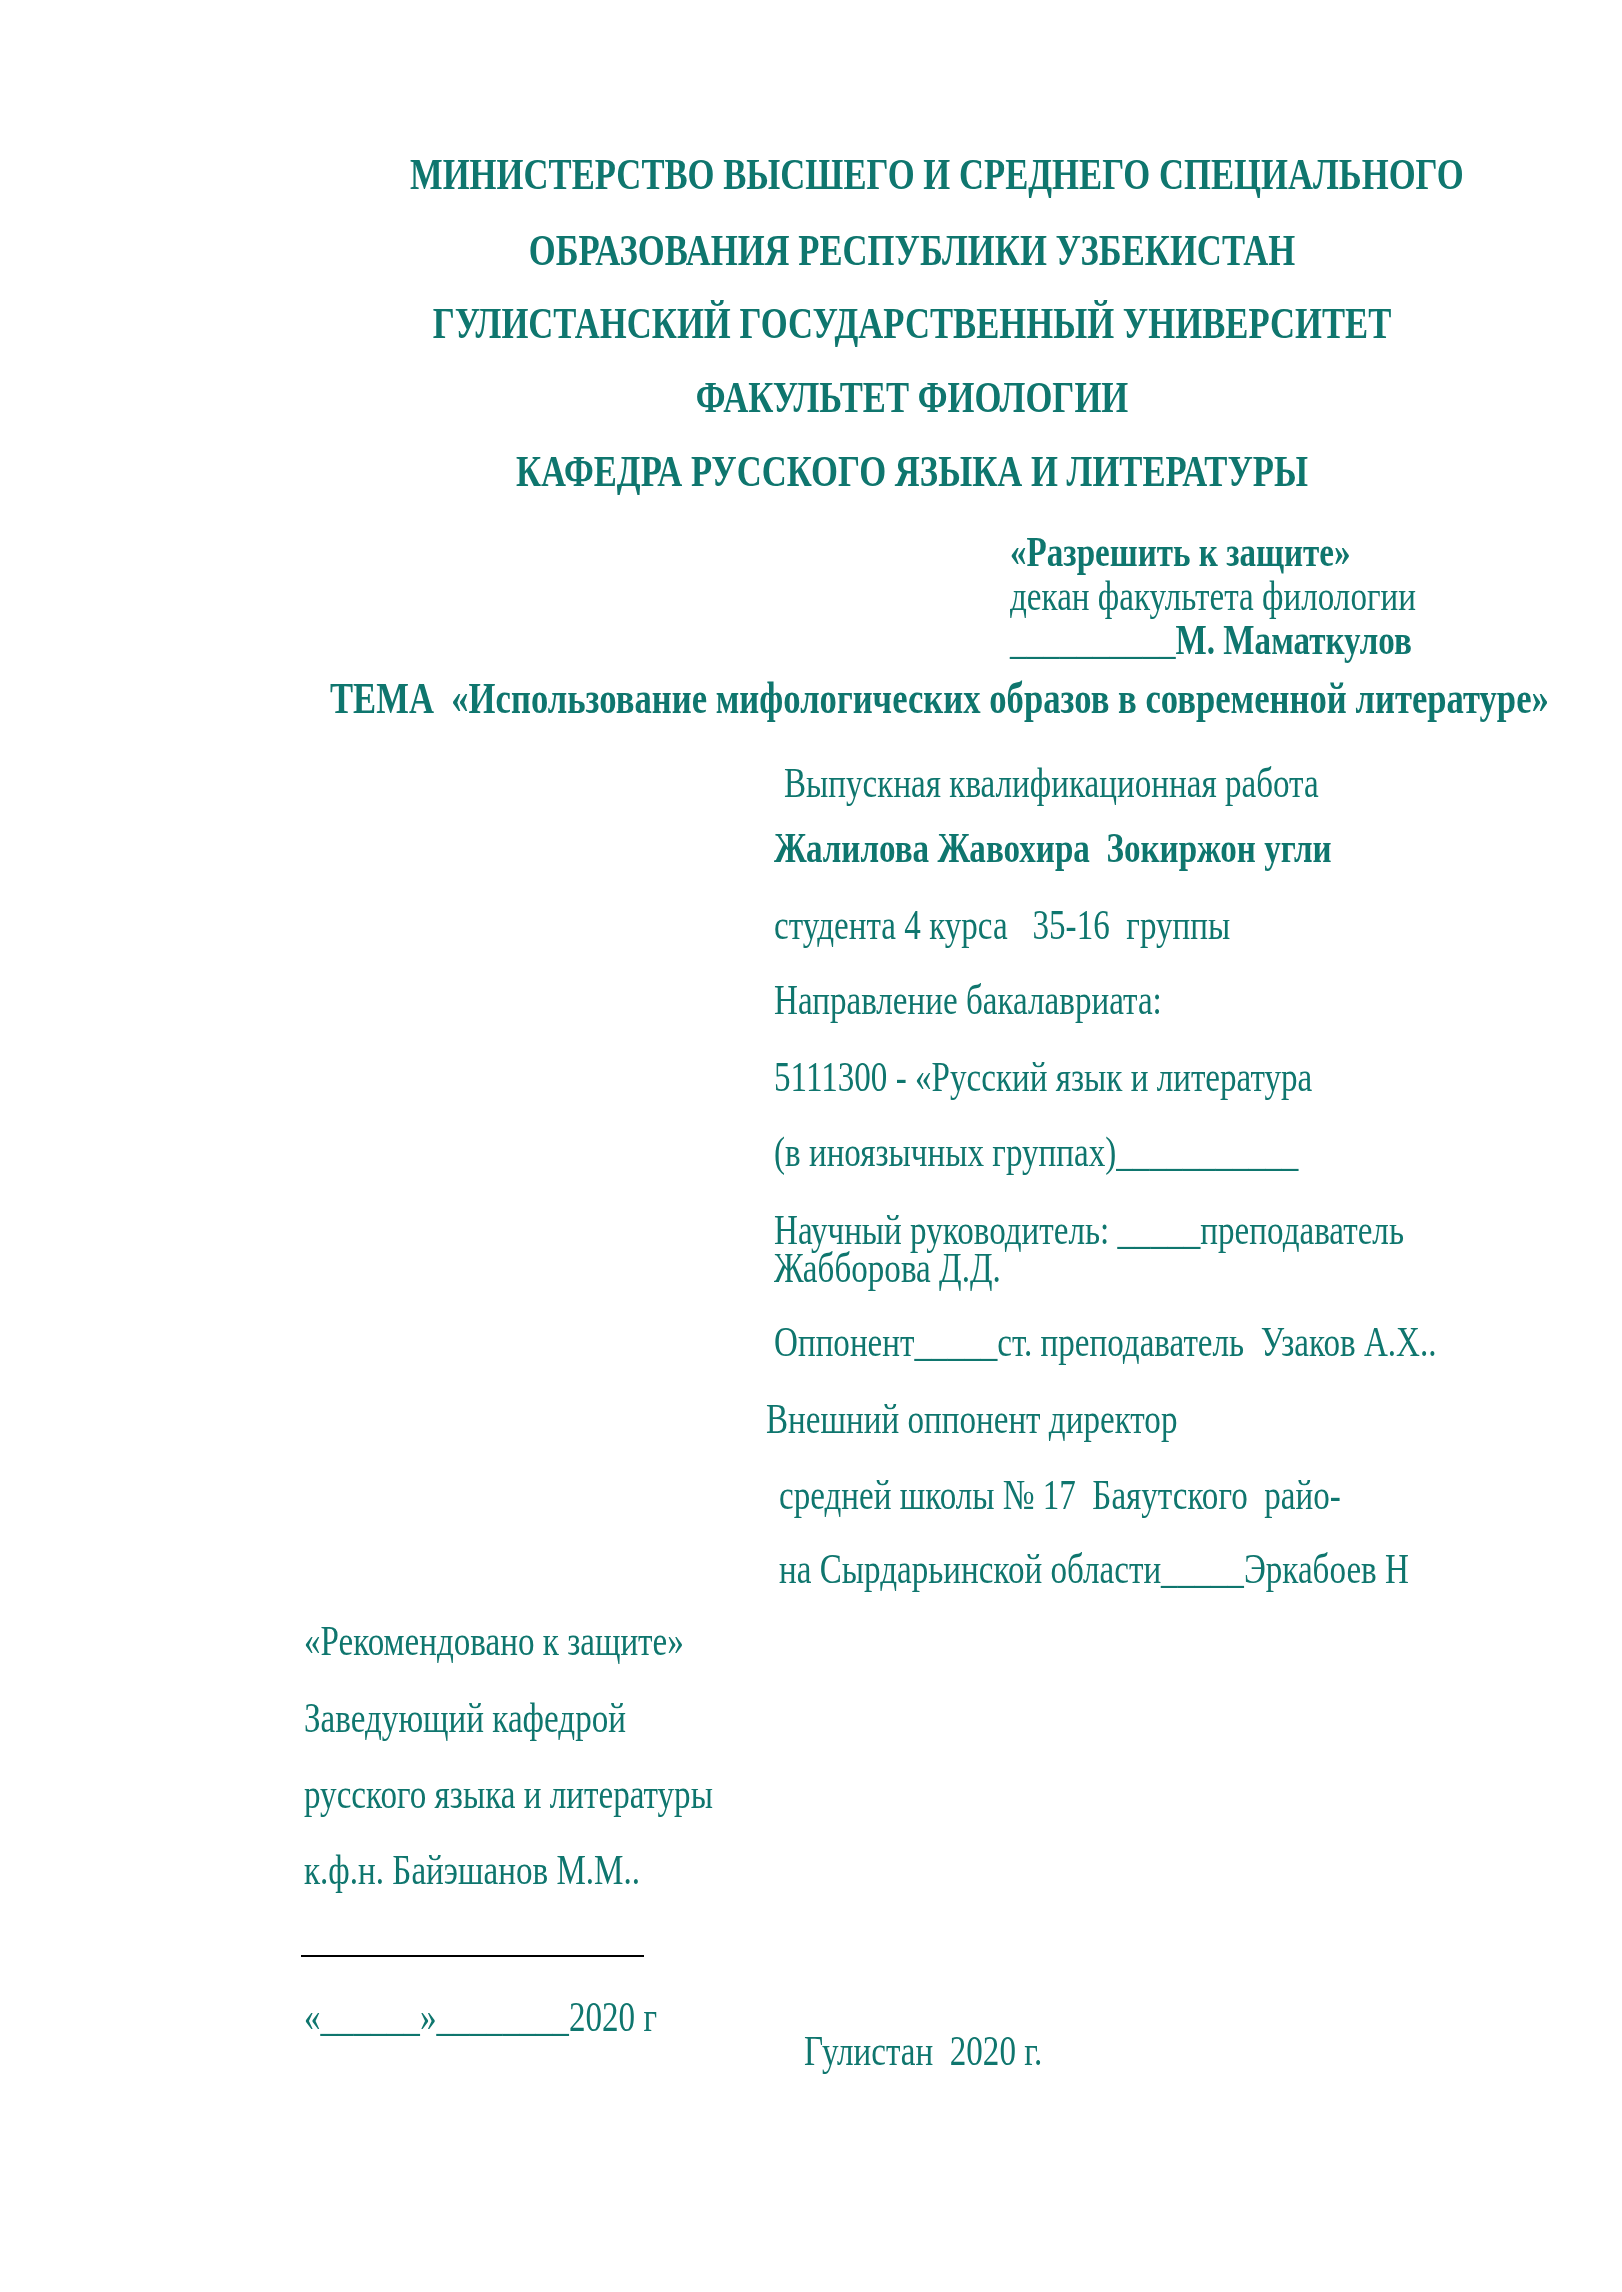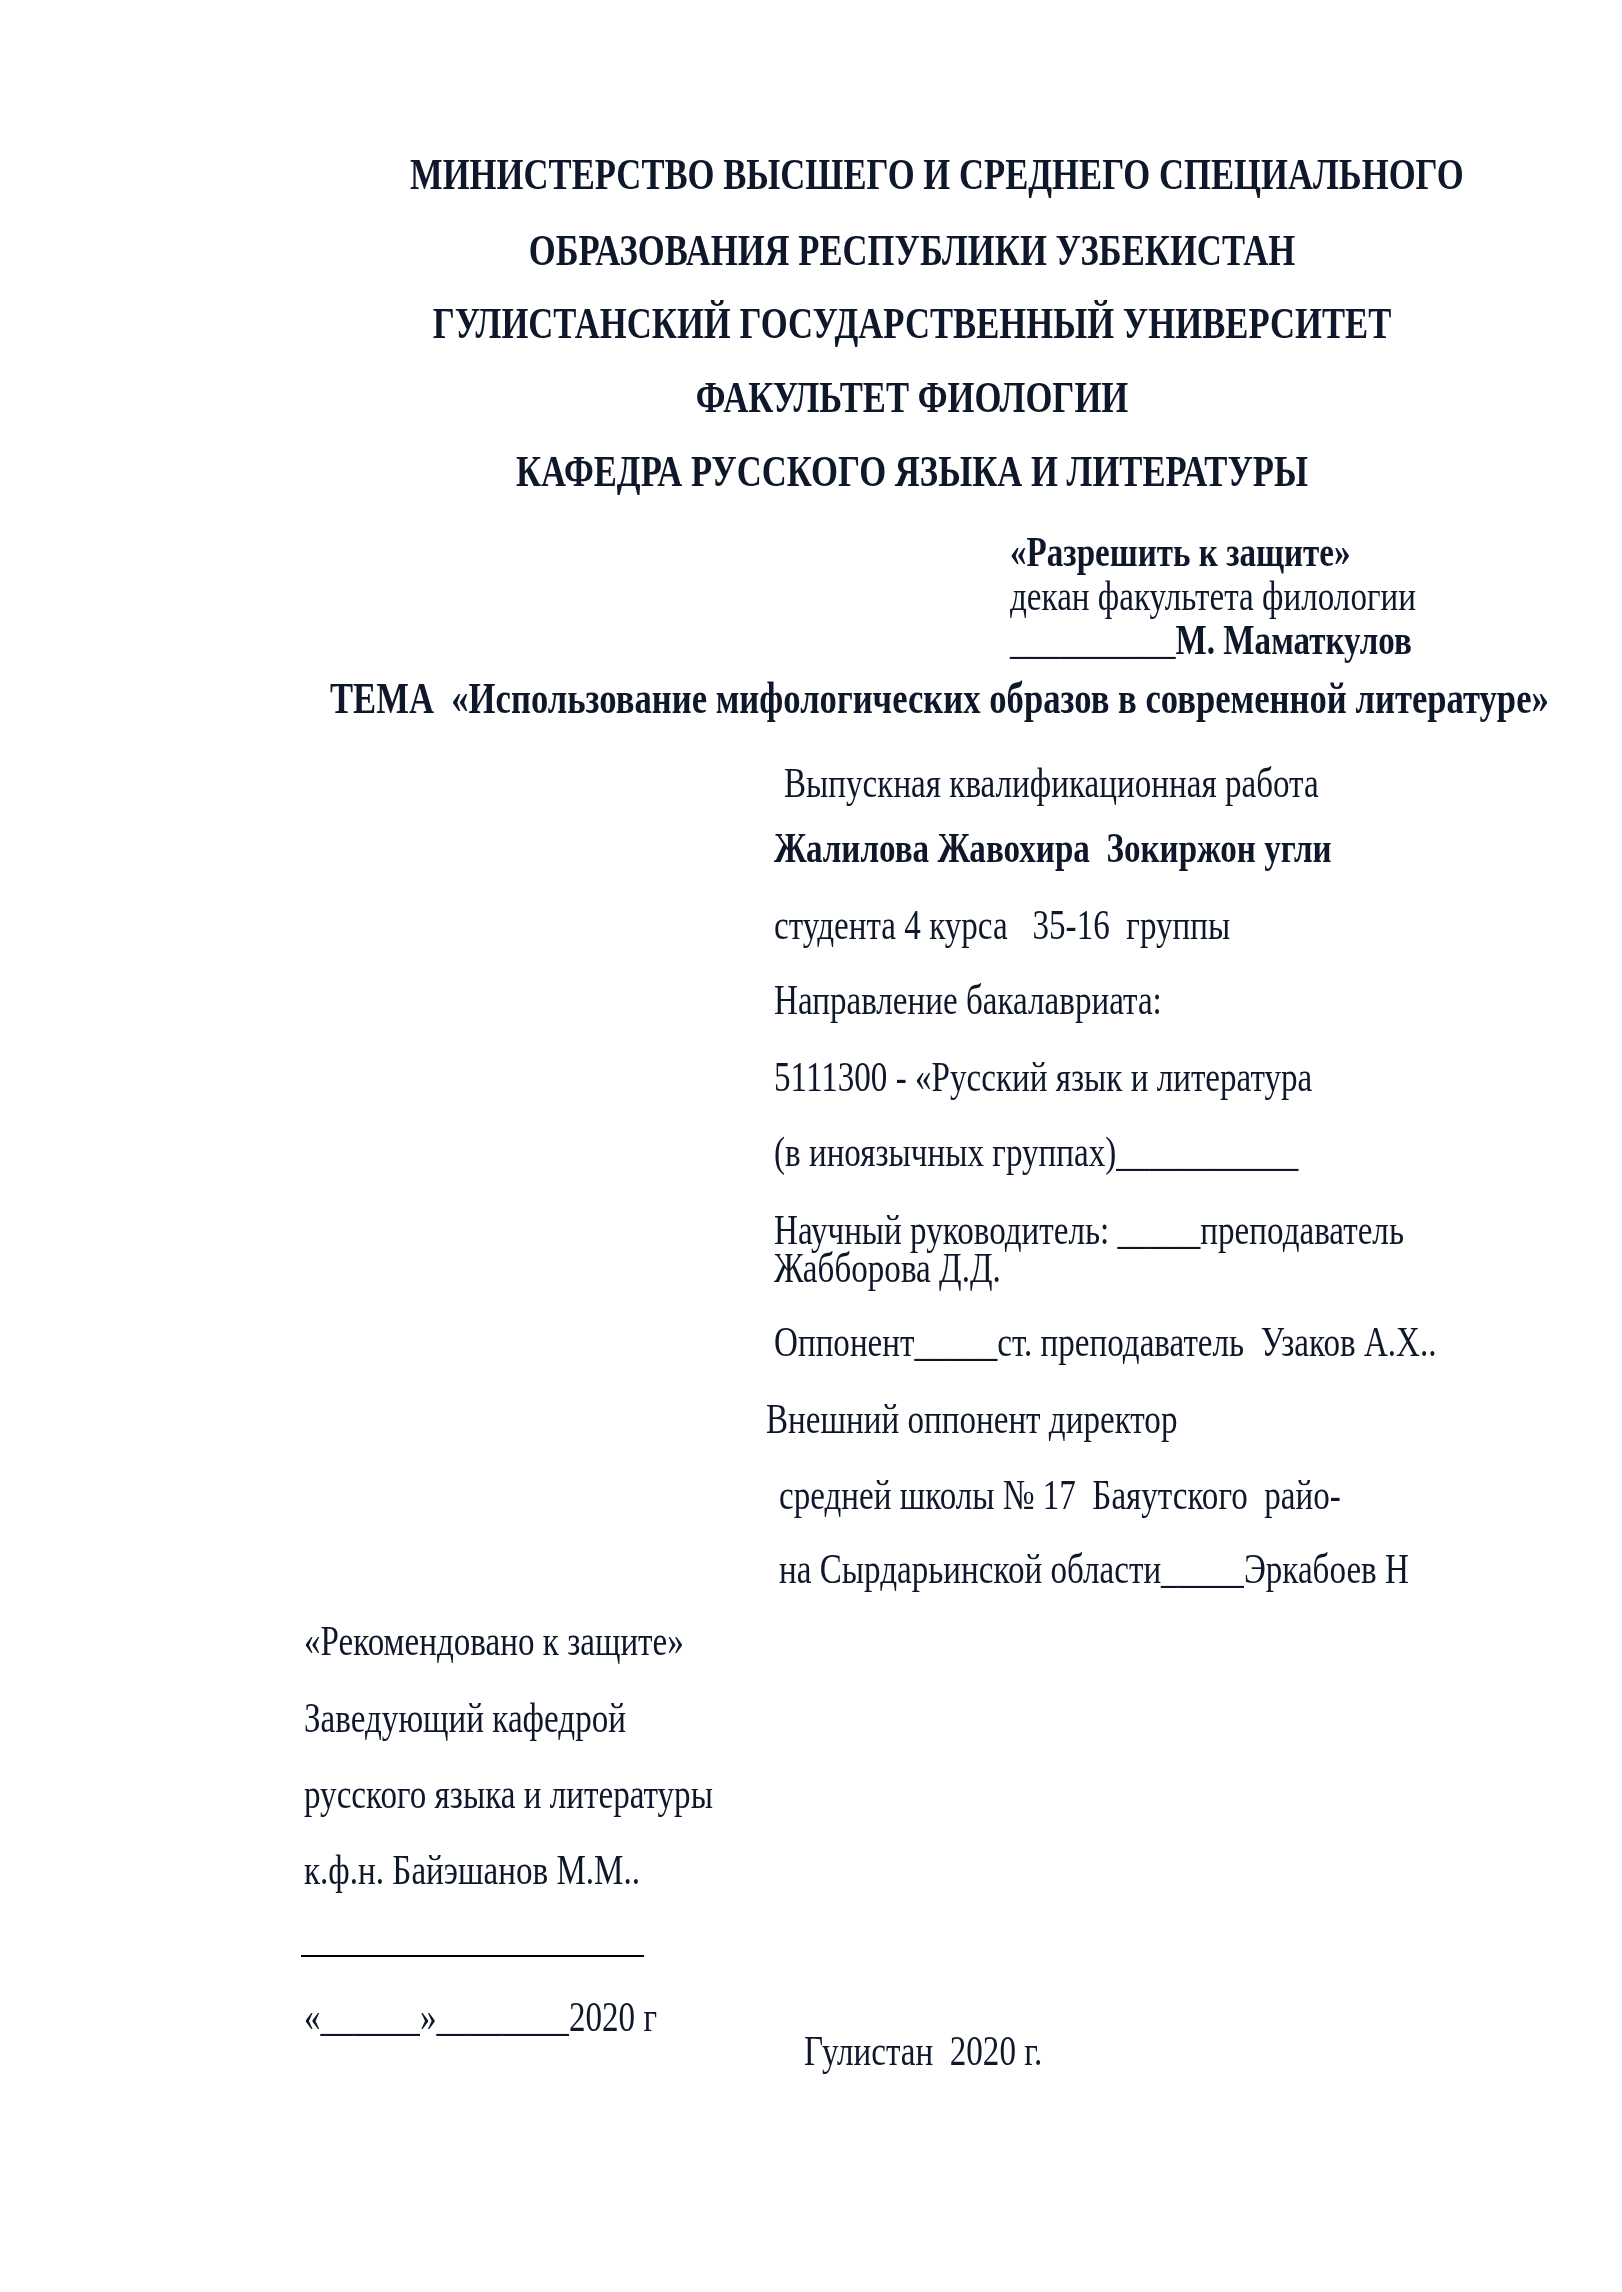--- a/index.html
+++ b/index.html
@@ -2,21 +2,21 @@
 <html><head>
 <meta charset="utf-8">
 <style>
   html, body { margin: 0; padding: 0; background: #e8e8e8; }
   .page {
     position: relative;
     width: 1622px;
     height: 2293px;
     background: #ffffff;
     font-family: "Liberation Serif", serif;
-    color: #0f172a;
+    color: #0f766e;
     overflow: hidden;
   }
   .ln {
     position: absolute;
     white-space: pre;
     font-size: 43px;
     line-height: 1;
     transform: scaleX(0.77);
     transform-origin: 0 50%;
   }

